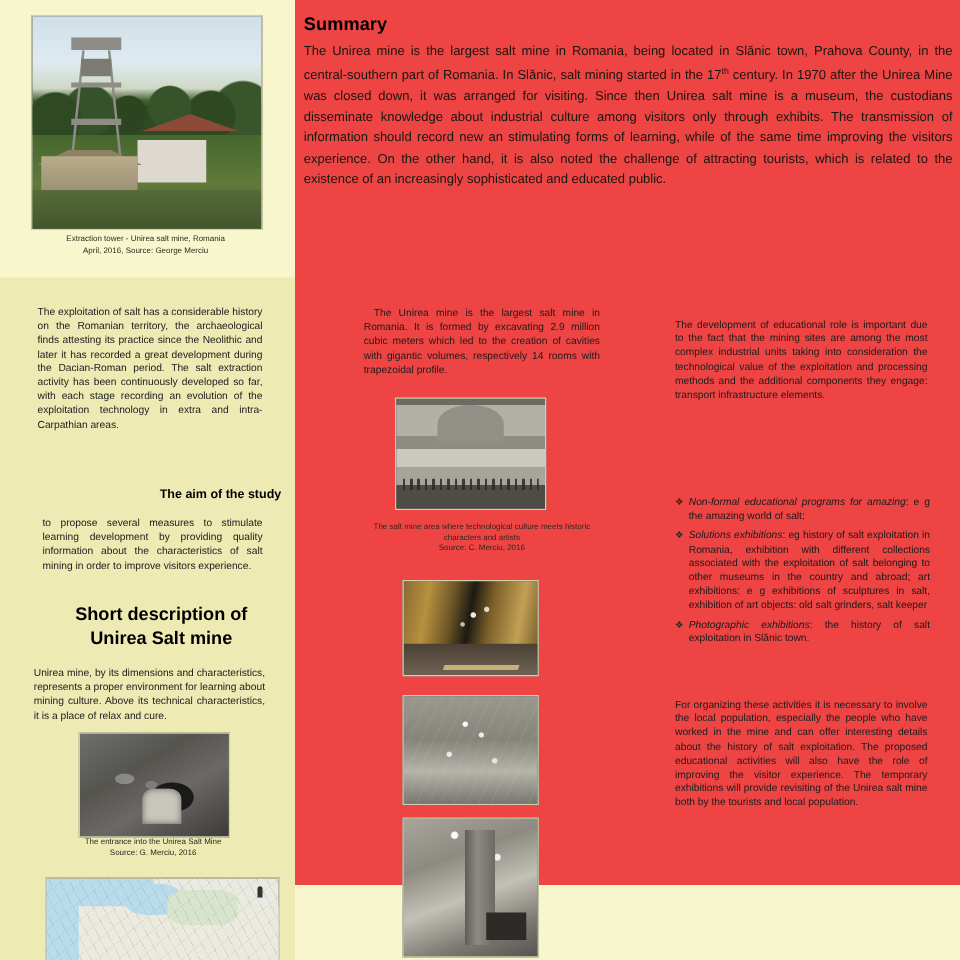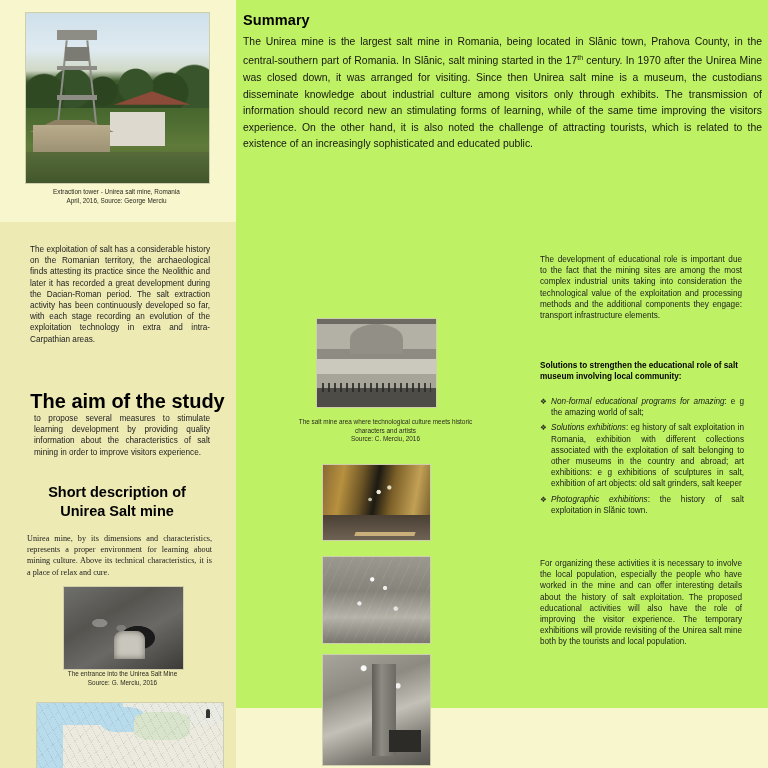--- a/index.html
+++ b/index.html
@@ -11,21 +11,21 @@
     height: 768px;
     overflow: hidden;
     background: #f8f6cd;
     font-family: "Liberation Sans", sans-serif;
     color: #1a1a1a;
   }
   #poster {
     position: relative;
     width: 768px;
     height: 708px;
-    background: #bef264;
+    background: #ef4444;
   }
   
   .band-left {
     position: absolute;
     left: 0; top: 0;
     width: 236px; height: 768px;
     background: #edeab4;
   }
   .band-left-top {
     position: absolute;
@@ -245,24 +245,24 @@
     background: linear-gradient(90deg, #5f5d57, #8e8b83 40%, #6c6a63);
   }
   .hall-tall .dark {
     position: absolute; left: 62%; bottom: 12%; width: 30%; height: 20%;
     background: #2c2b28;
   }
   
   #hero-caption { position: absolute; left: 25px; top: 188px; width: 183px; }
   #intro-head { position: absolute; left: 25px; top: 238px; width: 190px; font-size: 15px; }
   #intro-body { position: absolute; left: 30px; top: 244px; width: 180px; }
-  #aim-head { position: absolute; left: 30px; top: 390px; width: 195px; font-size: 20px; text-align: center; }
+  #aim-head { position: absolute; left: 30px; top: 390px; width: 195px; font-size: 10px; text-align: right; }
   #aim-body { position: absolute; left: 34px; top: 413px; width: 176px; }
-  #short-head { position: absolute; left: 22px; top: 483px; width: 190px; font-size: 14.5px; line-height: 19px; }
-  #short-body { position: absolute; left: 27px; top: 533px; width: 185px; font-family: Liberation Serif, serif; }
+  #short-head { position: absolute; left: 34px; top: 483px; width: 190px; font-size: 14.5px; line-height: 19px; }
+  #short-body { position: absolute; left: 27px; top: 533px; width: 185px; }
   #entrance-caption { position: absolute; left: 40px; top: 670px; width: 165px; }
   
   #mid-body { position: absolute; left: 291px; top: 245px; width: 189px; text-indent: 8px; }
   #mid1-caption { position: absolute; left: 288px; top: 418px; width: 195px; }
   
   #right-p1 { position: absolute; left: 540px; top: 254px; width: 202px; }
   #solutions-head {
     position: absolute; left: 540px; top: 360px; width: 202px;
     font-size: 8.2px; line-height: 11.4px; font-weight: bold; color: #000;
   }
@@ -345,20 +345,21 @@
         <div class="map-sea"></div>
         <div class="map-land"></div>
         <div class="map-sea2"></div>
         <div class="map-green"></div>
         <div class="map-lines"></div>
         <div class="map-pin"></div>
       </div>
     </div>
   </div>
 
+  <div class="para" id="mid-body">The Unirea mine is the largest salt mine in Romania. It is formed by excavating 2.9 million cubic meters which led to the creation of cavities with gigantic volumes, respectively 14 rooms with trapezoidal profile.</div>
 
   <div class="photo" id="mid1">
     <div class="inner">
         <div class="hall-gray">
           <div class="arch"></div>
           <div class="crowd"></div>
         </div>
       </div>
   </div>
   <div class="caption" id="mid1-caption" style="white-space:pre-line;">The salt mine area where technological culture meets historic characters and artists
@@ -383,21 +384,20 @@
     <div class="inner">
         <div class="hall-tall">
           <div class="pillar"></div>
           <div class="dark"></div>
         </div>
       </div>
   </div>
 
   <div class="para" id="right-p1">The development of educational role is important due to the fact that the mining sites are among the most complex industrial units taking into consideration the technological value of the exploitation and processing methods and the additional components they engage: transport infrastructure elements.</div>
 
-  <div id="solutions-head">Solutions to strengthen the educational role of salt museum involving local community:</div>
 
   <div id="bullets">
     <div class="bullet">
       <span class="mark">❖</span><em>Non-formal educational programs for amazing</em><span>: e g the amazing world of salt;</span>
     </div>
     <div class="bullet">
       <span class="mark">❖</span><em>Solutions exhibitions</em><span>: eg history of salt exploitation in Romania, exhibition with different collections associated with the exploitation of salt belonging to other museums in the country and abroad; art exhibitions: e g exhibitions of sculptures in salt, exhibition of art objects: old salt grinders, salt keeper</span>
     </div>
     <div class="bullet">
       <span class="mark">❖</span><em>Photographic exhibitions</em><span>: the history of salt exploitation in Slănic town.</span>

